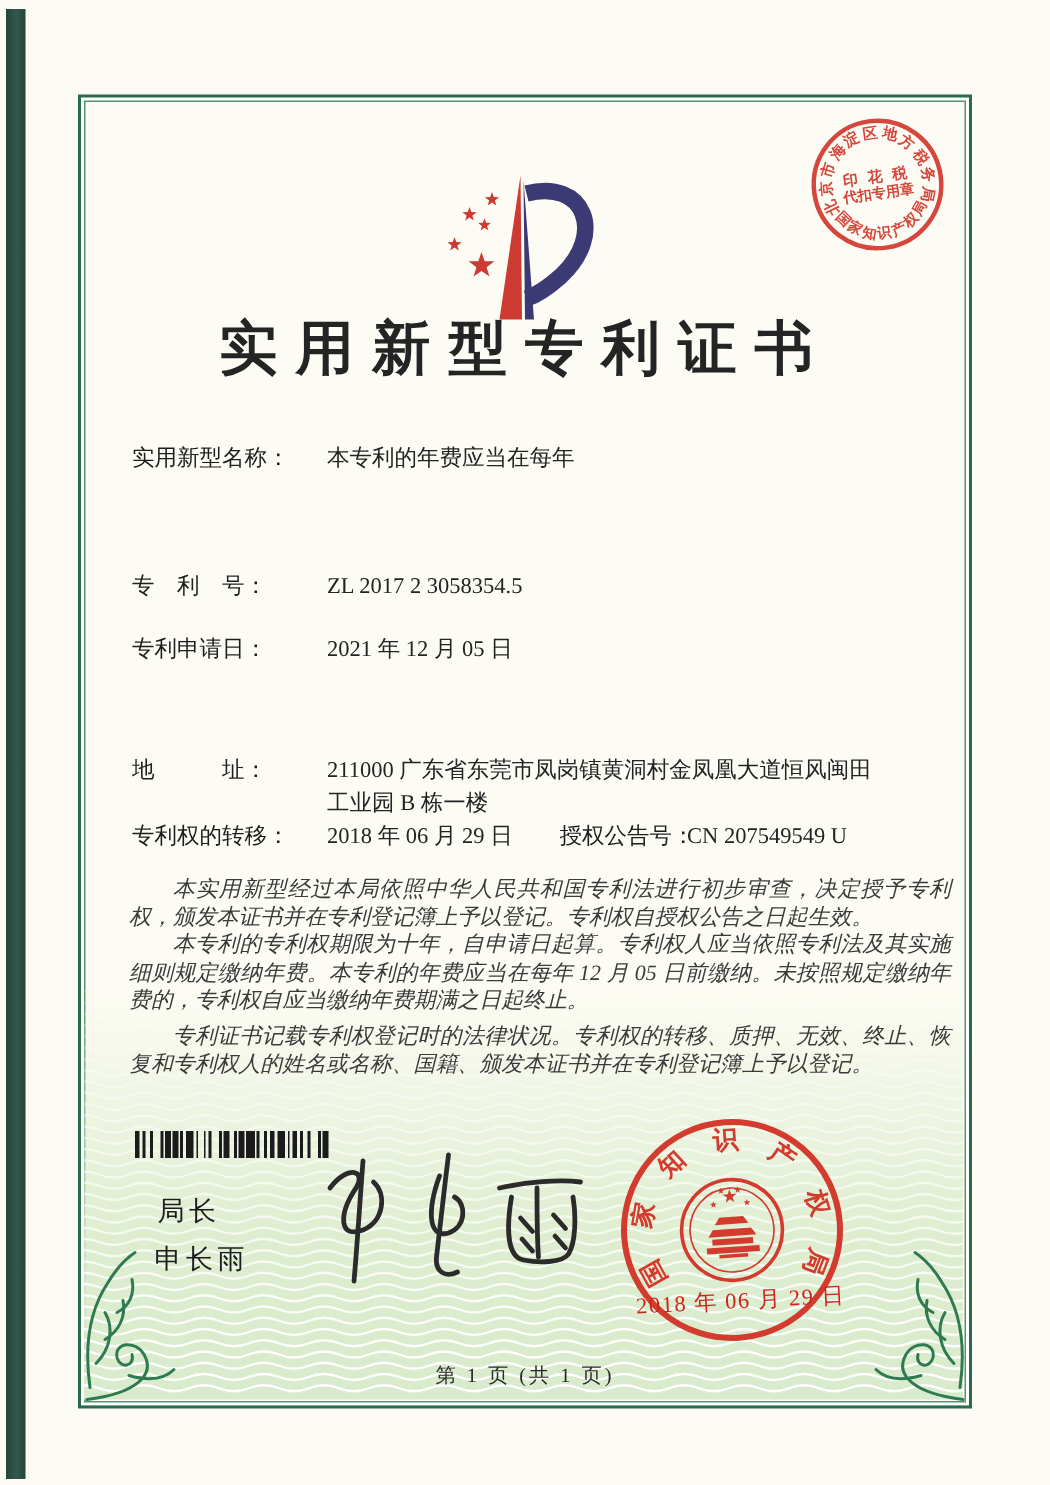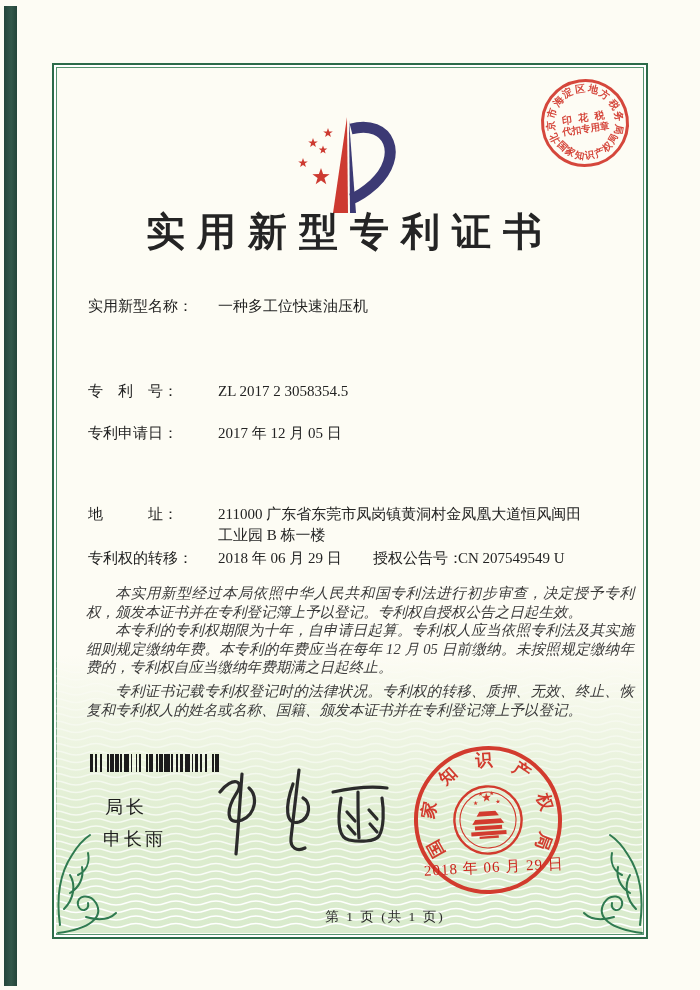--- a/index.html
+++ b/index.html
@@ -25,21 +25,21 @@
          color:#3a3a3a;font-style:italic;text-align:justify;}
   .paras p{margin:0;text-indent:2em;}
   .barcode{position:absolute;left:90px;top:754px;width:184px;height:18px;font-size:0;}
   .barcode i{display:inline-block;height:100%;}
   .director-title{position:absolute;left:105px;top:795px;font-size:18px;letter-spacing:3px;
                   font-family:"Liberation Sans","DejaVu Sans",sans-serif;color:#1c1c1c;}
   .director-name{position:absolute;left:103px;top:827px;font-size:18px;letter-spacing:3px;
                  font-family:"Liberation Sans","DejaVu Sans",sans-serif;color:#1c1c1c;}
   .signature{position:absolute;left:195px;top:762px;}
   .footer{position:absolute;left:53px;top:908px;width:594px;text-align:center;
-          font-size:13.5px;letter-spacing:2px;color:#2a2a2a;margin-left:35px;}
+          font-size:13.5px;letter-spacing:2px;color:#2a2a2a;}
   
   .tax-stamp{position:absolute;left:541px;top:79px;width:88px;height:88px;transform:rotate(-8deg);}
   .tax-stamp .ring{position:absolute;left:0;top:0;width:82px;height:82px;border:3px solid #d5473c;
                    border-radius:50%;}
   .tax-stamp .c1{position:absolute;left:0;top:32px;width:88px;text-align:center;font-size:10px;
                  color:#d5473c;font-weight:bold;letter-spacing:2px;}
   .tax-stamp .c2{position:absolute;left:0;top:44px;width:88px;text-align:center;font-size:9.5px;
                  color:#d5473c;font-weight:bold;}
   .arc-char{position:absolute;font-weight:bold;white-space:pre;}
   
@@ -110,29 +110,29 @@
       </g>
     <polygon points="57,5 58,101 43,101" fill="#cd3a31"></polygon>
     <polygon points="59,8 66,101 60,101" fill="#3c3a74"></polygon>
     <path d="M61 17 C 100 7, 114 44, 84 72 C 75 80, 67 85, 61 87" fill="none" stroke="#3c3a74" stroke-width="11"></path>
   </svg>
 
   <h1 class="title">实用新型专利证书</h1>
 
   <div class="row" style="top:296px">
     <span>实用新型名称：</span>
-    <span class="val">一种多工位快速油压机</span>
+    <span class="val">本专利的年费应当在每年</span>
   </div>
   <div class="row" style="top:381px">
     <span>专　利　号：</span>
     <span class="val">ZL 2017 2 3058354.5</span>
   </div>
   <div class="row" style="top:423px">
     <span>专利申请日：</span>
-    <span class="val">2017 年 12 月 05 日</span>
+    <span class="val">2021 年 12 月 05 日</span>
   </div>
   <div class="row" style="top:504px">
     <span>地　　　址：</span>
     <span class="val">211000 广东省东莞市凤岗镇黄洞村金凤凰大道恒风闽田</span>
   </div>
   <div class="addr-line2">工业园 B 栋一楼</div>
   <div class="row" style="top:548px">
     <span>专利权的转移：</span>
     <span class="val">2018 年 06 月 29 日</span>
     <span class="val2">授权公告号：</span>

